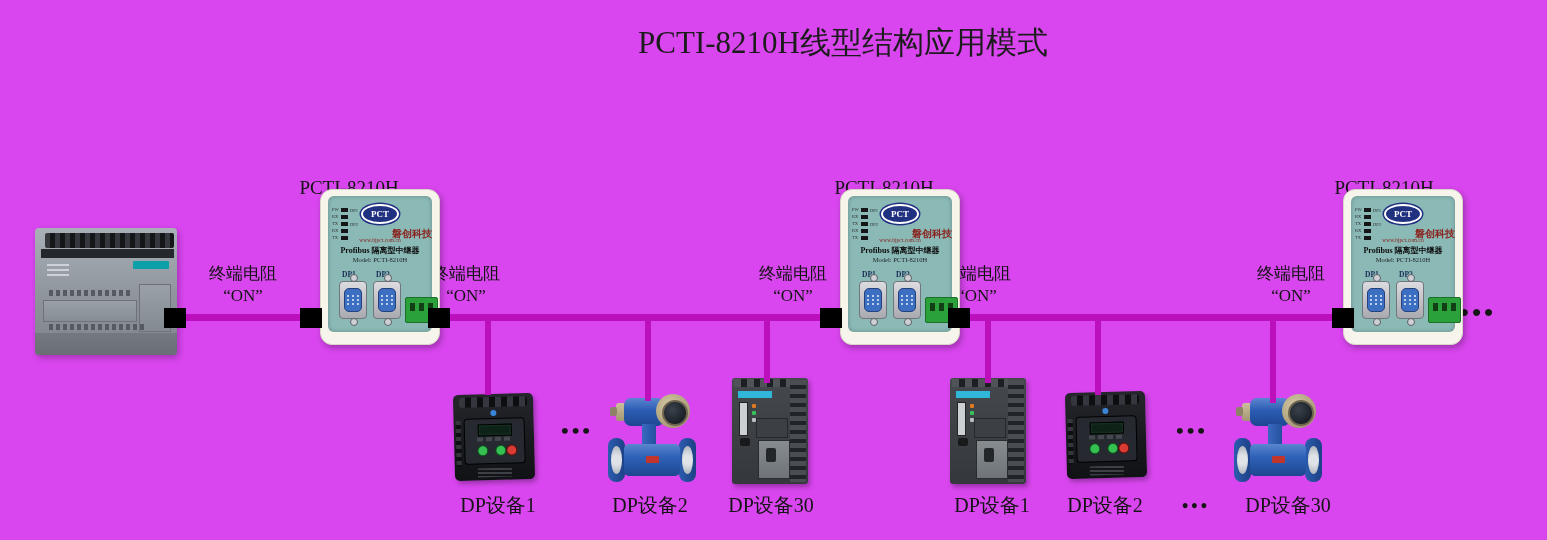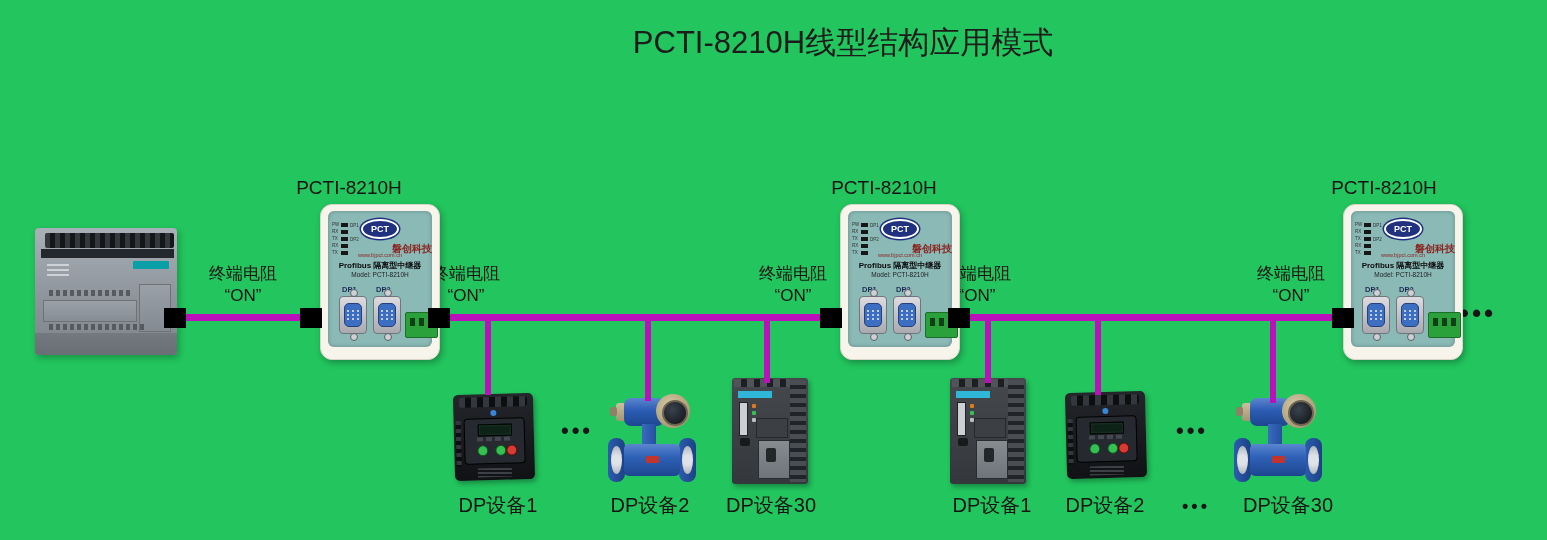--- a/index.html
+++ b/index.html
@@ -1,17 +1,17 @@
 <!DOCTYPE html>
 <html><head>
 <meta charset="utf-8">
 <style>
   html,body{margin:0;padding:0;background:#fff;}
-  .canvas{position:relative;width:1547px;height:540px;background:#22c55e;overflow:hidden;
-          font-family:Liberation Sans, sans-serif;color:#111;}
+  .canvas{position:relative;width:1547px;height:540px;background:#d946ef;overflow:hidden;
+          font-family:Liberation Serif, serif;color:#111;}
   .abs{position:absolute;}
   .ctr{transform:translateX(-50%);text-align:center;}
 
   
   .title{top:22px;left:843px;font-size:31px;color:#1c1c1c;white-space:nowrap;}
   .dev-label{font-size:19px;color:#141414;white-space:nowrap;}
   .dp-label{top:492px;font-size:20px;color:#141414;white-space:nowrap;}
   .term{top:263px;font-size:17px;line-height:22px;color:#141414;white-space:nowrap;}
   .dots{font-weight:bold;color:#161616;letter-spacing:3px;white-space:nowrap;}
 
@@ -33,21 +33,21 @@
              background:repeating-linear-gradient(90deg,#565b60 0 4px,transparent 4px 7px);}
   .plc .row2{position:absolute;left:14px;right:30px;top:96px;height:6px;
              background:repeating-linear-gradient(90deg,#565b60 0 4px,transparent 4px 7px);}
   .plc .mid{position:absolute;left:8px;right:40px;top:72px;height:20px;border:1px solid #6d7277;
             background:linear-gradient(180deg,#9aa0a7,#878d94);}
   .plc .mid2{position:absolute;right:6px;top:56px;width:30px;height:46px;border:1px solid #6d7277;
              background:linear-gradient(180deg,#9aa0a7,#848a91);}
   .plc .foot{position:absolute;left:0;bottom:0;width:100%;height:22px;background:linear-gradient(180deg,#74797f,#696e74);border-radius:0 0 4px 4px;}
 
   
-  .pcti{width:118px;height:154px;top:204px;z-index:4;background:#f7f4ec;border:1px solid #d9d5c9;
+  .pcti{width:118px;height:154px;top:189px;z-index:4;background:#f7f4ec;border:1px solid #d9d5c9;
         border-radius:12px;box-shadow:2px 3px 6px rgba(0,0,0,.28);}
   .pcti .panel{position:absolute;left:7px;right:7px;top:6px;bottom:12px;background:#8ab9b6;
                border-radius:6px;box-shadow:inset 0 0 4px rgba(0,0,0,.25);}
   .pcti .logo{position:absolute;left:50%;top:8px;transform:translateX(-50%);width:38px;height:20px;
               background:#20317f;border-radius:50%;box-shadow:inset 0 0 0 2px #fff, 0 0 0 1.5px #20317f;
               color:#fff;font-size:9px;font-weight:bold;line-height:20px;text-align:center;}
   .pcti .company{position:absolute;top:31px;width:100%;text-align:right;font-size:10px;font-weight:bold;color:#8b2621;}
   .pcti .website{position:absolute;top:41px;width:100%;text-align:center;font-size:5.5px;color:#8b2621;}
   .pcti .product{position:absolute;top:49px;width:100%;text-align:center;font-size:8px;font-weight:bold;color:#0c0c0c;}
   .pcti .model{position:absolute;top:60px;width:100%;text-align:center;font-size:6.5px;color:#1d1d1d;}

